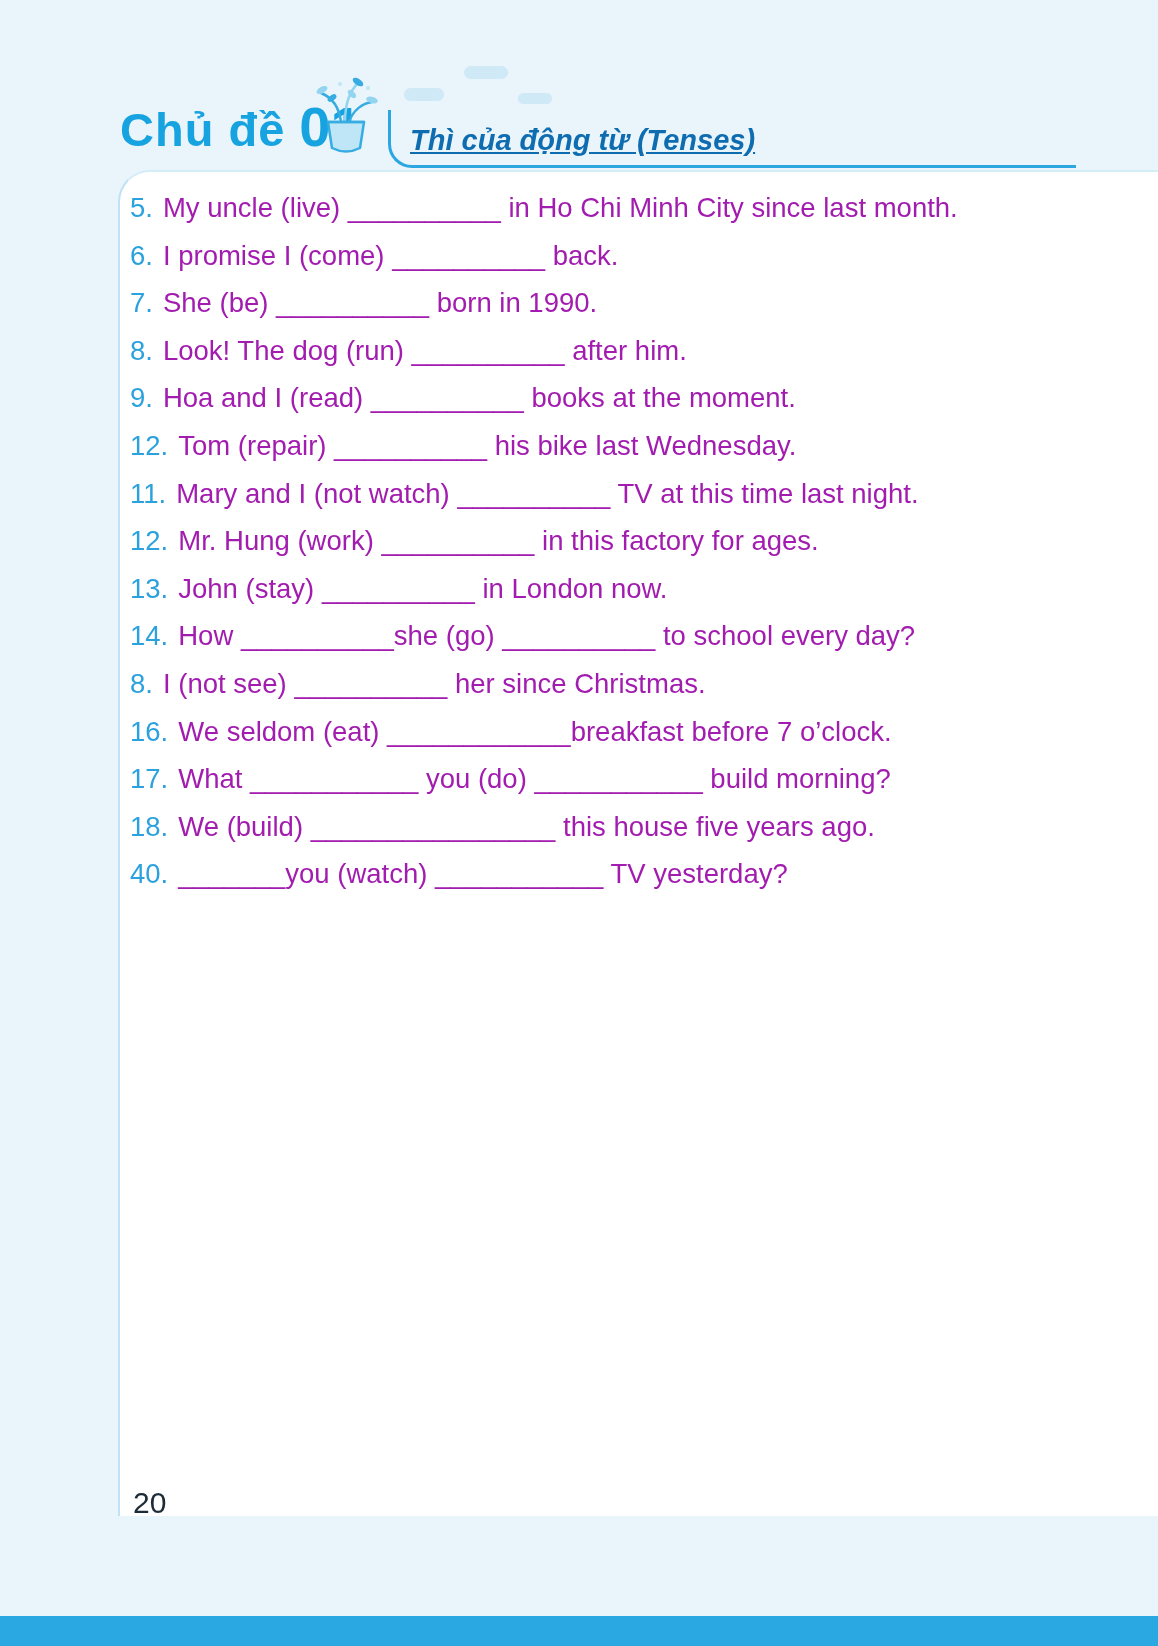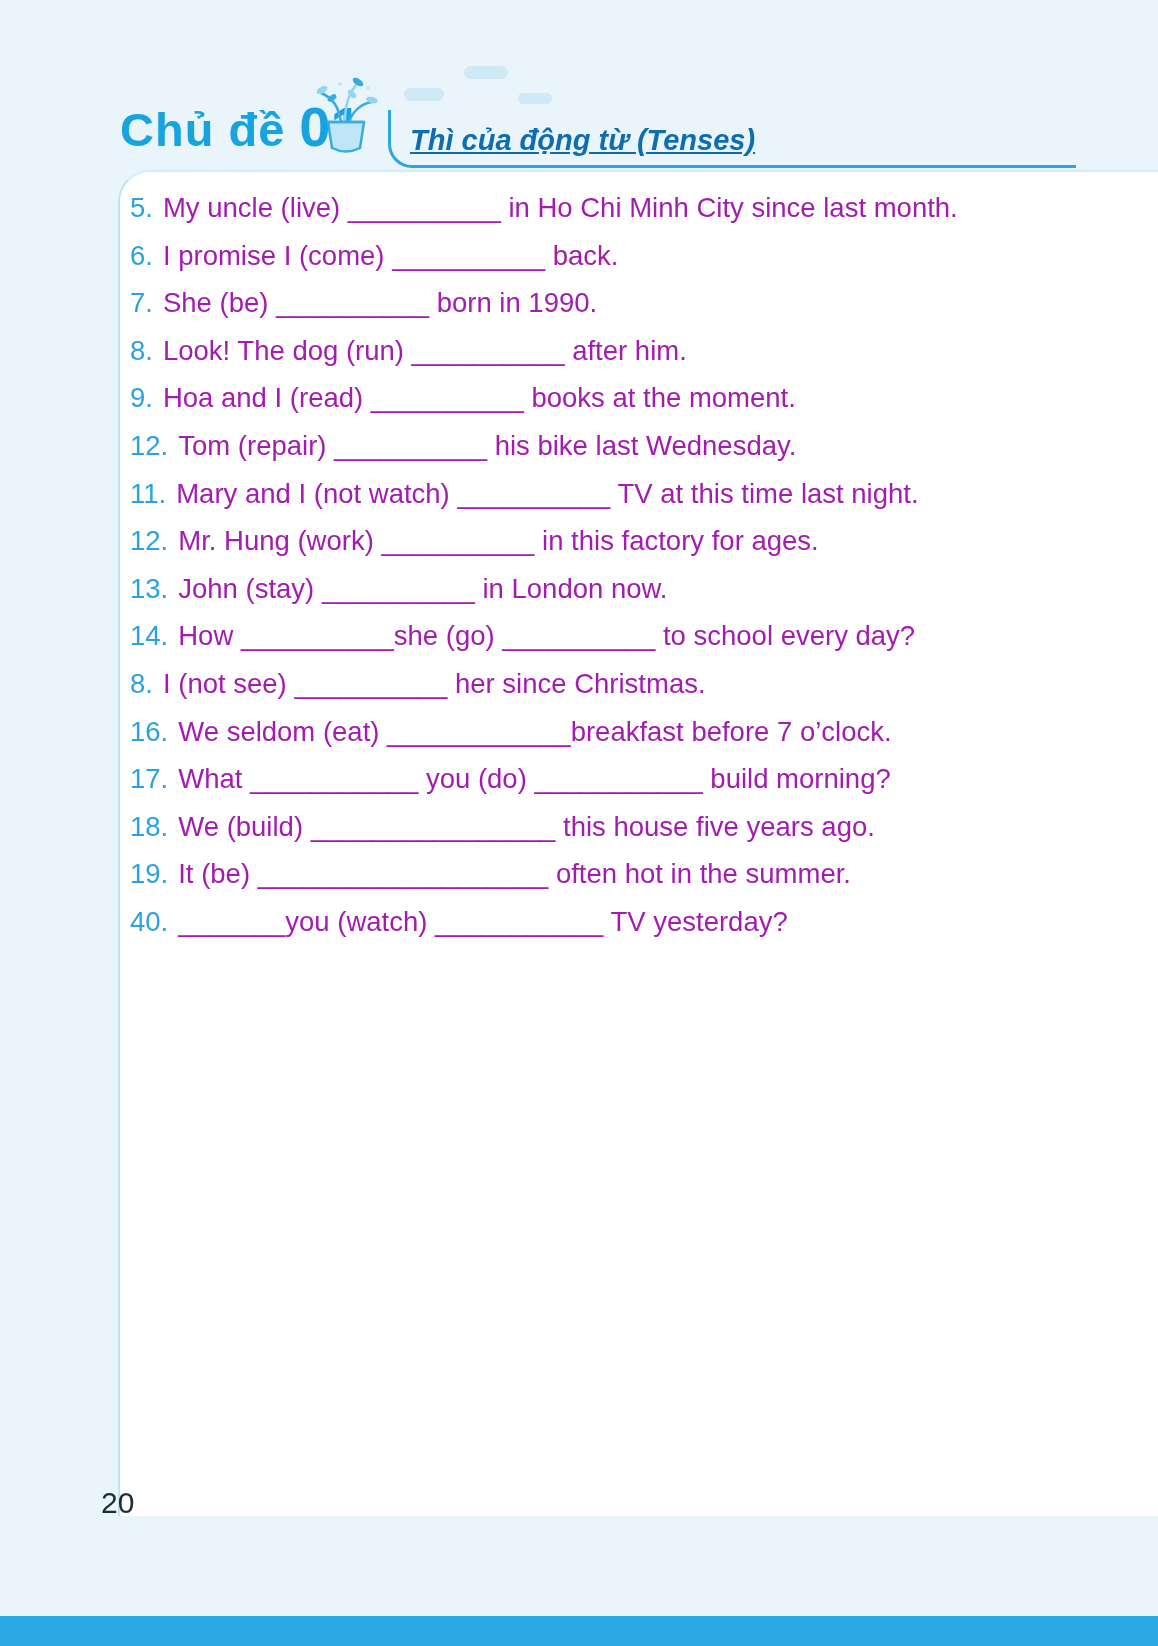--- a/index.html
+++ b/index.html
@@ -83,21 +83,21 @@
     line-height: 47.6px;
     font-size: 27.5px;
     color: #17242f;
     white-space: nowrap;
   }
   .exercise-number { color: #2ba1dd; margin-right: 10px; flex: 0 0 auto; }
   .exercise-text { color: #a21caf; }
 
   .page-number {
     position: absolute;
-    left: 101px;
+    left: 133px;
     top: 1486px;
     font-size: 30px;
     color: #1d2b36;
   }
 
   .bottom-bar {
     position: absolute;
     left: 0;
     right: 0;
     bottom: 0;
@@ -192,24 +192,20 @@
     </div>
     <div class="exercise-row">
       <span class="exercise-number">17.</span>
       <span class="exercise-text">What ___________ you (do) ___________ build morning?</span>
     </div>
     <div class="exercise-row">
       <span class="exercise-number">18.</span>
       <span class="exercise-text">We (build) ________________ this house five years ago.</span>
     </div>
     <div class="exercise-row">
-      <span class="exercise-number">19.</span>
-      <span class="exercise-text">It (be) ___________________ often hot in the summer.</span>
-    </div>
-    <div class="exercise-row">
       <span class="exercise-number">40.</span>
       <span class="exercise-text">_______you (watch) ___________ TV yesterday?</span>
     </div>
   </div>
 
   <div class="page-number">20</div>
   <div class="bottom-bar"></div>
 
 </div>
 

